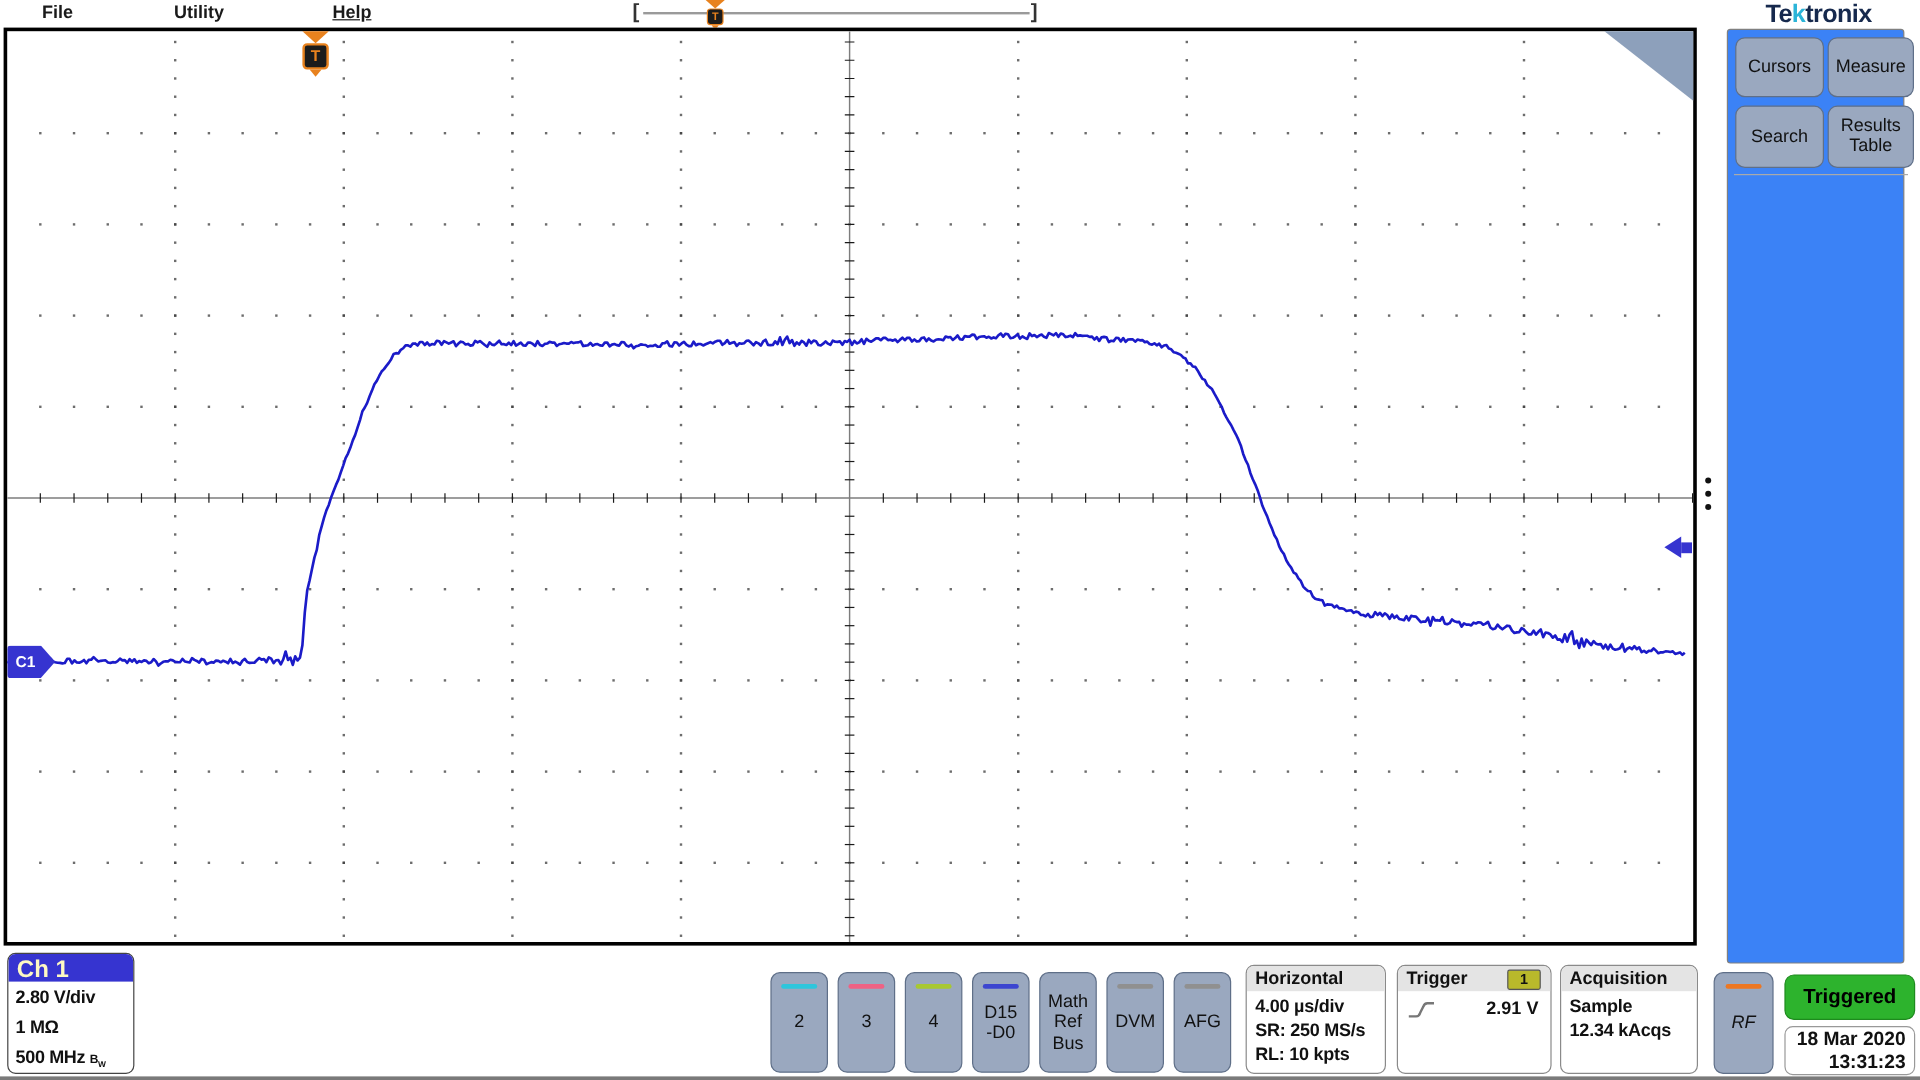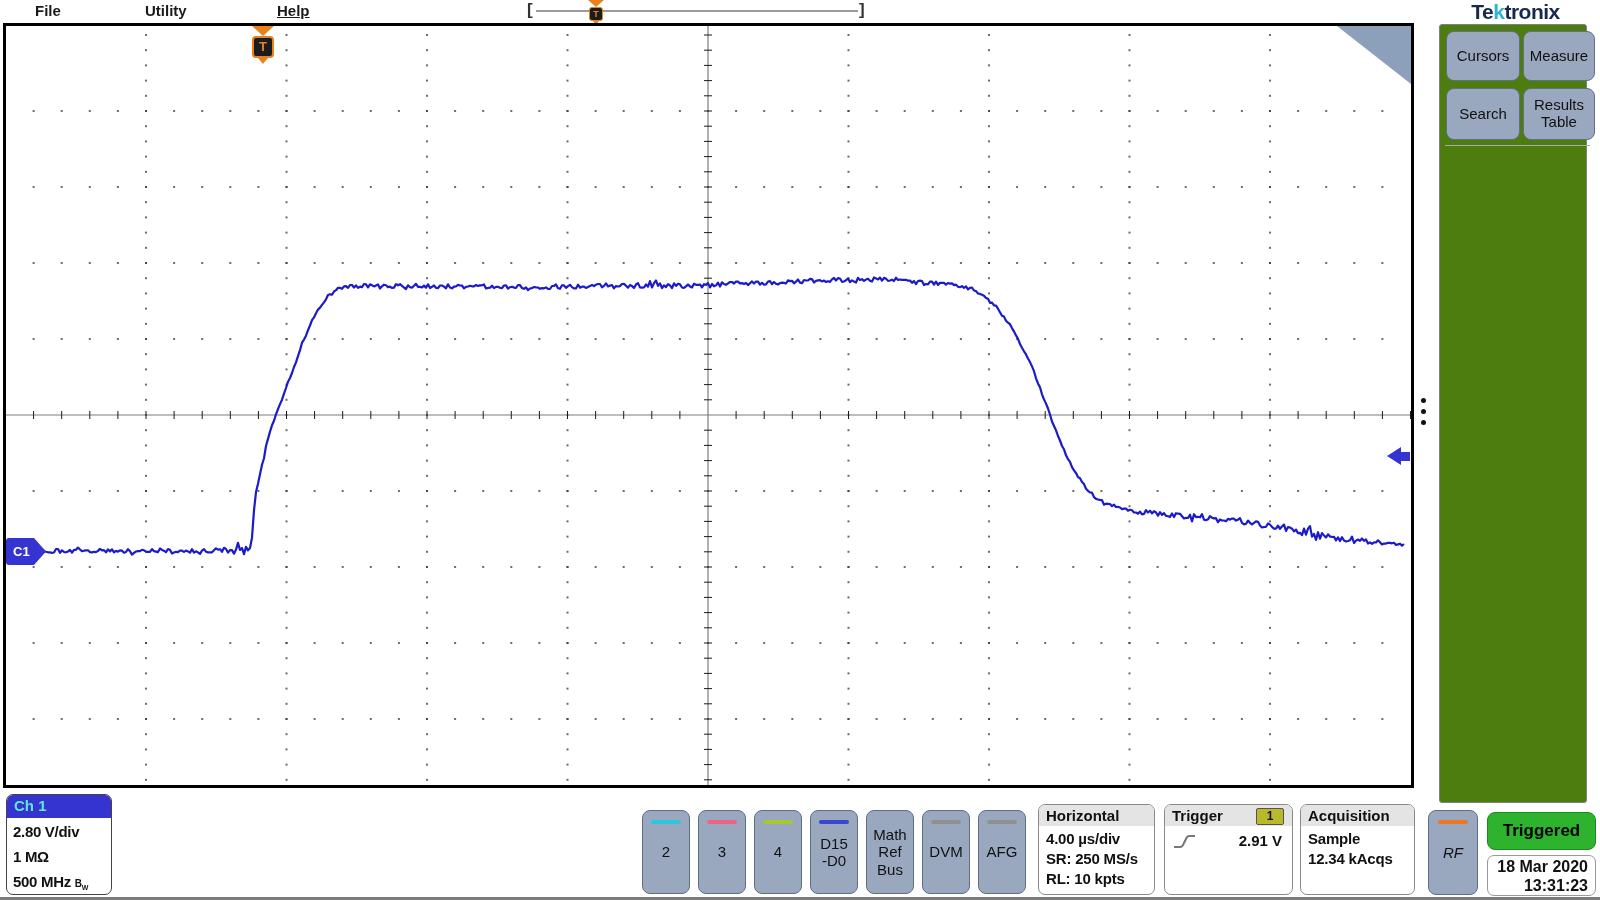--- a/index.html
+++ b/index.html
@@ -43,34 +43,34 @@
     border-right:14px solid var(--c-channel,#3634D0);}
   .trig-arrow .stem{width:9px;height:9px;background:var(--c-channel,#3634D0);}
   .drag-dots{position:absolute;left:1421px;top:398px;display:flex;flex-direction:column;gap:6px;}
   .drag-dots span{width:5px;height:5px;border-radius:50%;background:#111;}
 
   
   .brand{position:absolute;left:1434px;top:0px;width:163px;text-align:center;
     font-size:21px;font-weight:bold;letter-spacing:-0.5px;color:var(--c-brand,#16294D);}
   .brand .accent{color:var(--c-brand_accent,#2BB4D8);}
   .side-panel{position:absolute;left:1439px;top:24px;width:148px;height:779px;
-    background:#4d7c0f;border:1.5px solid #808080;border-radius:3px;box-sizing:border-box;}
+    background:#3b82f6;border:1.5px solid #808080;border-radius:3px;box-sizing:border-box;}
   .btn3d{background:var(--c-button,#9AA8BF);border:1px solid #5F6F88;border-radius:8px;
     color:#111;display:flex;align-items:center;justify-content:center;text-align:center;cursor:default;}
   .side-btn{position:absolute;font-size:15px;line-height:1.12;}
   .sb-cursors{left:6px;top:6px;width:72px;height:48px;}
   .sb-measure{left:83px;top:6px;width:70px;height:48px;}
   .sb-search{left:6px;top:63px;width:72px;height:50px;}
   .sb-results{left:83px;top:63px;width:70px;height:50px;}
   .side-divider{position:absolute;left:5px;top:120px;width:145px;height:1px;background:#aaa;}
 
   
   .ch-panel{position:absolute;left:6px;top:794px;width:106px;height:101px;background:#fff;
     border:1.5px solid #444;border-radius:7px;overflow:hidden;box-sizing:border-box;}
-  .ch-hdr{height:23px;background:var(--c-channel,#3634D0);color:#5eead4;font-size:15px;font-weight:bold;
+  .ch-hdr{height:23px;background:var(--c-channel,#3634D0);color:#fef9c3;font-size:20px;font-weight:bold;
     padding:2px 0 0 7px;box-sizing:border-box;}
   .ch-body{padding:1px 0 0 6px;font-size:15px;font-weight:bold;line-height:25px;letter-spacing:-0.3px;}
   .bwicon{font-size:10px;} .bwicon sub{font-size:7px;}
 
   .chan-row{position:absolute;left:642px;top:810px;display:flex;gap:8px;}
   .chan-btn{position:relative;width:46px;height:82px;font-size:15px;}
   .chan-btn .stripe{position:absolute;top:9px;left:50%;transform:translateX(-50%);
     width:30px;height:4px;border-radius:2px;}
   .chan-label{white-space:pre-line;line-height:1.15;}
 

